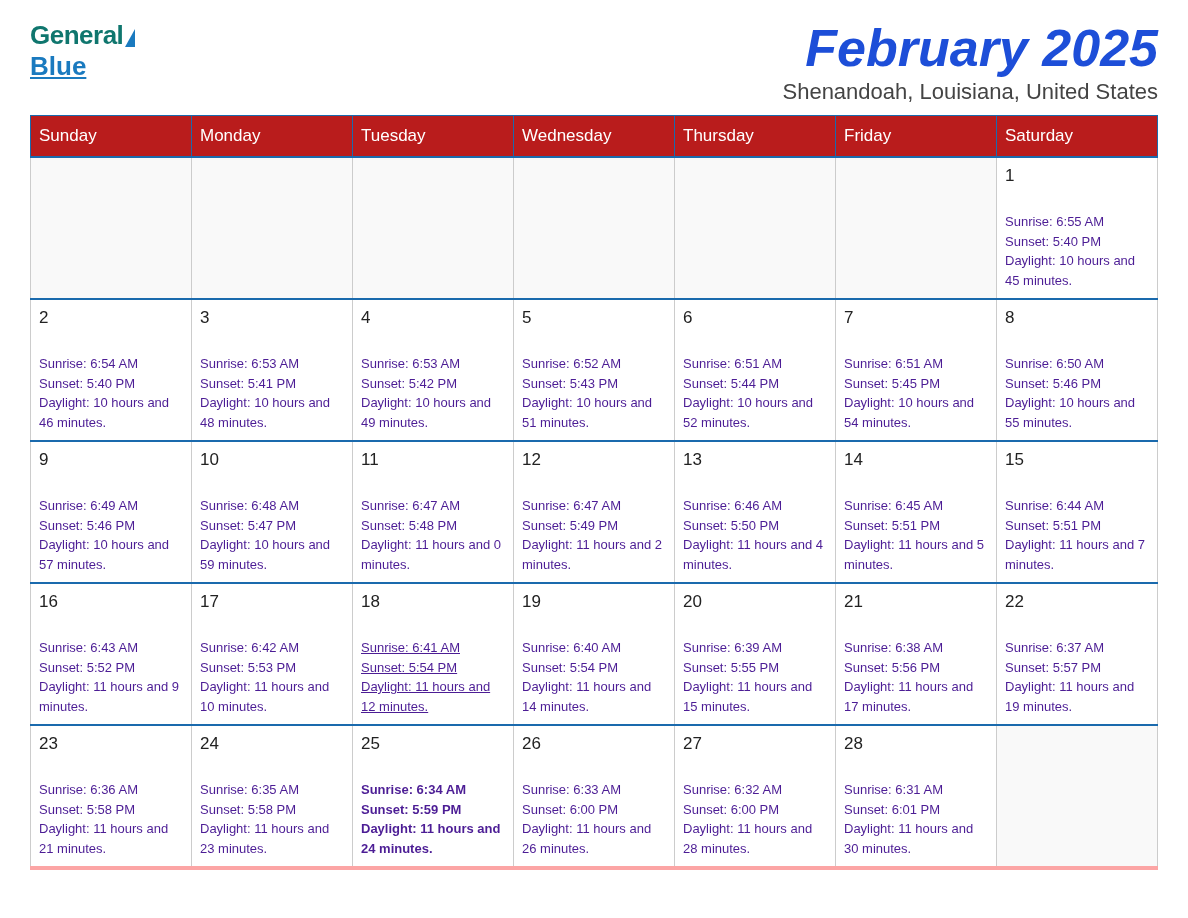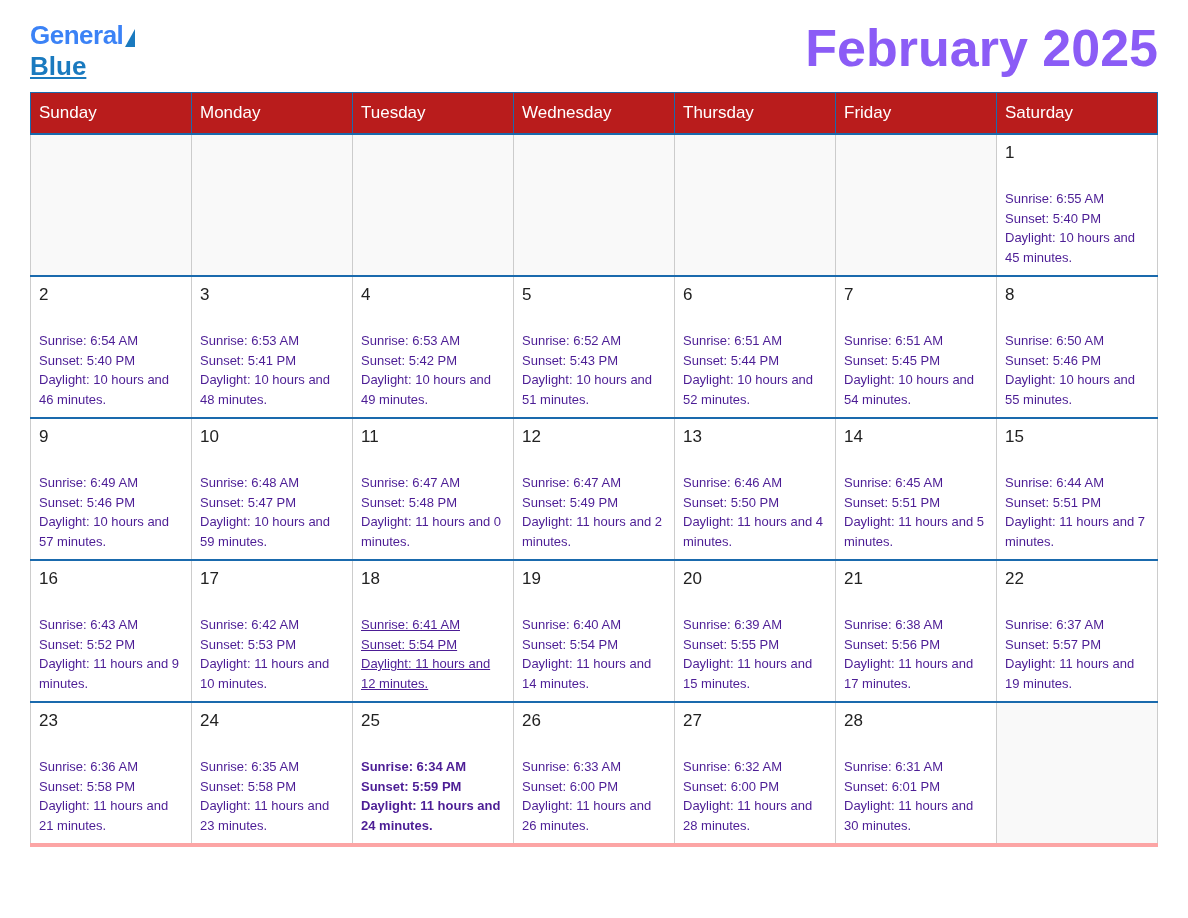--- a/index.html
+++ b/index.html
@@ -21,21 +21,21 @@
       flex-direction: column;
       align-items: flex-start;
     }
     .logo-text {
       display: flex;
       align-items: center;
     }
     .logo-general {
       font-size: 26px;
       font-weight: bold;
-      color: #3b82f6;
+      color: #0f766e;
       letter-spacing: -0.5px;
     }
     .logo-triangle {
       width: 0;
       height: 0;
       border-left: 10px solid transparent;
       border-bottom: 18px solid #1a7abf;
       margin-left: 2px;
       margin-top: 4px;
     }
@@ -44,22 +44,23 @@
       font-weight: bold;
       color: #1a7abf;
       text-decoration: underline;
     }
     .title-section {
       text-align: right;
     }
     .month-title {
       font-size: 52px;
       font-weight: bold;
-      color: #8b5cf6;
+      color: #1d4ed8;
       line-height: 1.1;
+      font-style: italic;
     }
     .location-title {
       font-size: 22px;
       color: #444;
       margin-top: 2px;
     }
     .calendar {
       width: 100%;
       border-collapse: collapse;
       margin-top: 10px;
@@ -108,20 +109,21 @@
 <div class="header">
   <div class="logo">
     <div class="logo-text">
       <span class="logo-general">General</span>
       <div class="logo-triangle"></div>
     </div>
     <span class="logo-blue">Blue</span>
   </div>
   <div class="title-section">
     <div class="month-title">February 2025</div>
+    <div class="location-title">Shenandoah, Louisiana, United States</div>
   </div>
 </div>
 
 <table class="calendar">
   <thead>
     <tr>
       <th>Sunday</th>
       <th>Monday</th>
       <th>Tuesday</th>
       <th>Wednesday</th>

